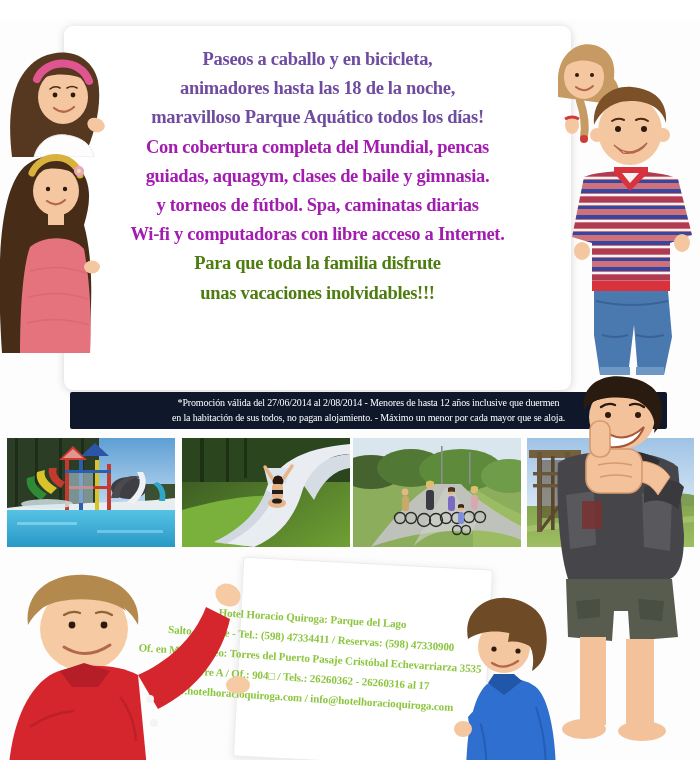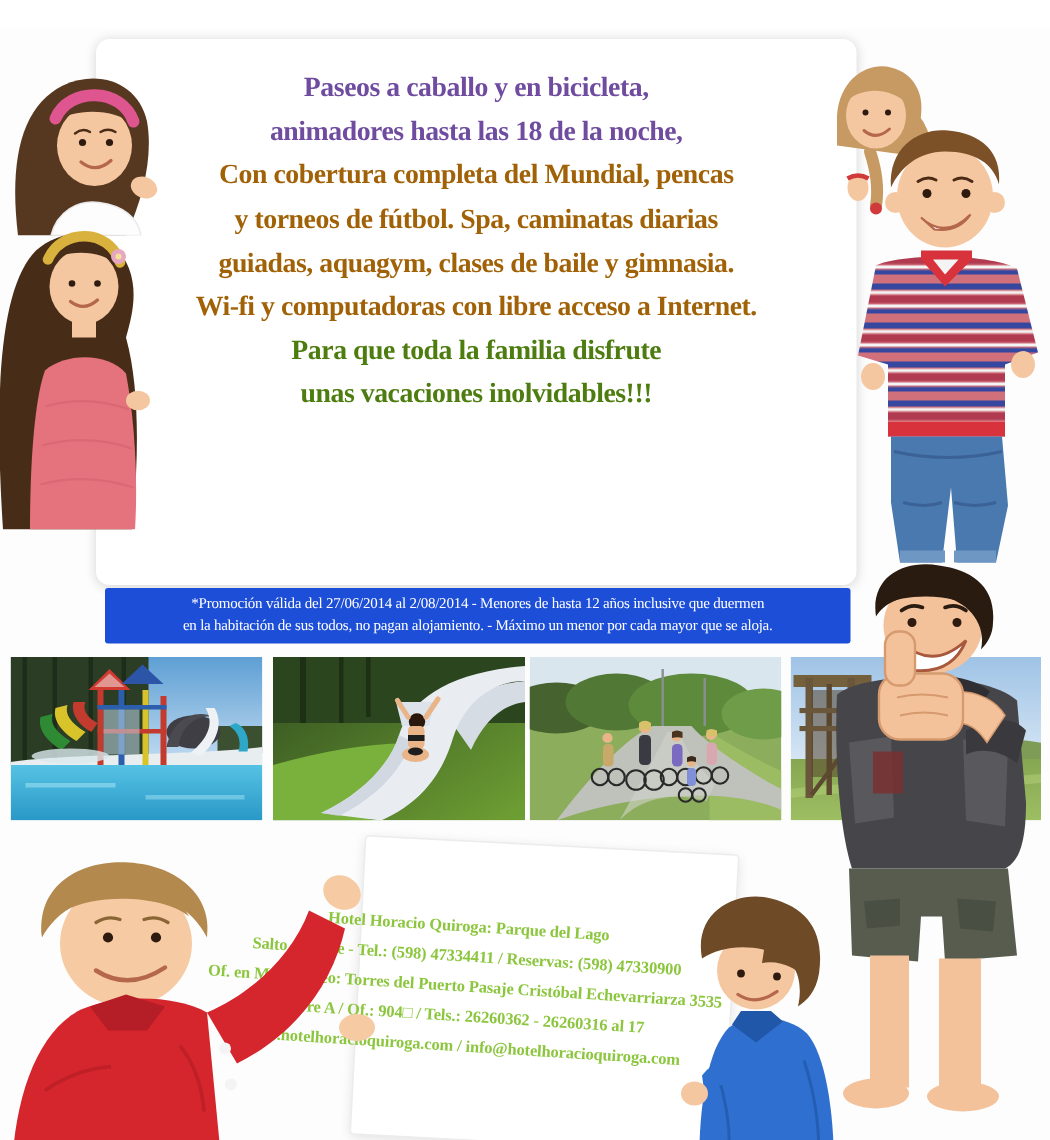--- a/index.html
+++ b/index.html
@@ -5,24 +5,24 @@
   html,body{margin:0;padding:0;background:#ffffff;}
   .stage{position:relative;width:700px;height:760px;background:#FDFDFD;overflow:hidden;
          font-family:Liberation Serif, serif;margin-top:19px;}
   
   .main-card{position:absolute;left:64px;top:7px;width:507px;height:364px;background:#ffffff;
              border-radius:9px;box-shadow:0 1px 8px rgba(0,0,0,0.16);z-index:2;}
   .flyer-text{position:absolute;left:64px;top:26px;width:507px;text-align:center;z-index:3;
               font-weight:bold;font-size:18.5px;line-height:29.2px;letter-spacing:-0.3px;}
   .flyer-text .line{white-space:nowrap;}
   .txt-purple{color:#6F4C9F;}
-  .txt-orange{color:#a16207;}
+  .txt-orange{color:#a21caf;}
   .txt-blue{color:#4d7c0f;}
   
-  .promo-banner{position:absolute;left:70px;top:373px;width:497px;height:37px;background:#1d4ed8;
+  .promo-banner{position:absolute;left:70px;top:373px;width:597px;height:37px;background:#0f172a;
                 color:#fff;z-index:3;display:flex;flex-direction:column;justify-content:center;
                 text-align:center;font-size:10px;line-height:14.5px;letter-spacing:-0.15px;border-radius:2px;}
   .promo-banner .line{white-space:nowrap;}
   
   .photo{position:absolute;top:419px;height:109px;z-index:1;overflow:hidden;}
   .photo svg{display:block;}
   
   .kid{position:absolute;z-index:4;}
   .kid svg{display:block;}
   .kid-front{z-index:5;}
@@ -183,23 +183,24 @@
       <rect x="6" y="46" width="44" height="3.4" fill="#6A563A"></rect>
       <rect x="46" y="30" width="3.4" height="62" fill="#5C4930"></rect>
       <path d="M14,92 L38,60" stroke="#5C4930" stroke-width="3"></path>
     </svg>
   </div>
 
   <div class="main-card"></div>
   <div class="flyer-text">
     <div class="line txt-purple">Paseos a caballo y en bicicleta,</div>
     <div class="line txt-purple">animadores hasta las 18 de la noche,</div>
+    <div class="line txt-purple">maravilloso Parque Aquático todos los días!</div>
     <div class="line txt-orange">Con cobertura completa del Mundial, pencas</div>
+    <div class="line txt-orange">guiadas, aquagym, clases de baile y gimnasia.</div>
     <div class="line txt-orange">y torneos de fútbol. Spa, caminatas diarias</div>
-    <div class="line txt-orange">guiadas, aquagym, clases de baile y gimnasia.</div>
     <div class="line txt-orange">Wi-fi y computadoras con libre acceso a Internet.</div>
     <div class="line txt-blue">Para que toda la familia disfrute</div>
     <div class="line txt-blue">unas vacaciones inolvidables!!!</div>
   </div>
 
   <div class="promo-banner">
     <div class="line">*Promoción válida del 27/06/2014 al 2/08/2014 - Menores de hasta 12 años inclusive que duermen</div>
     <div class="line">en la habitación de sus todos, no pagan alojamiento. - Máximo un menor por cada mayor que se aloja.</div>
   </div>
 

